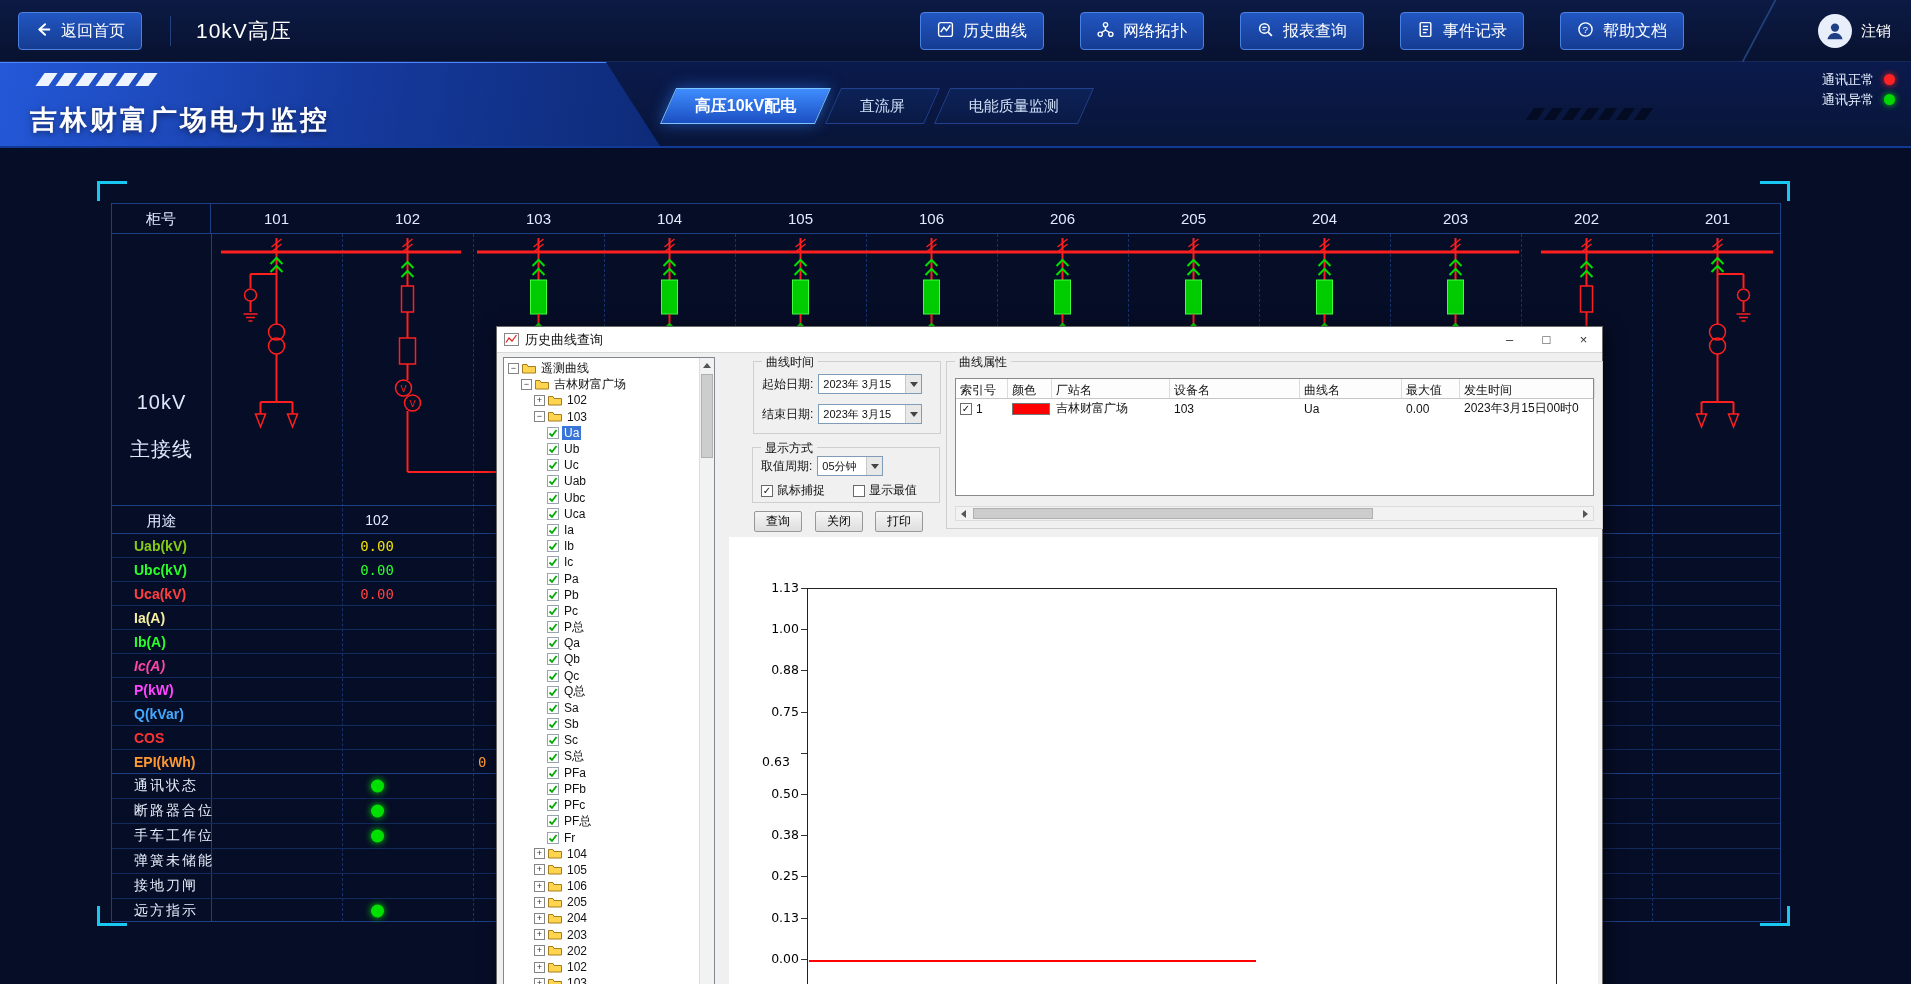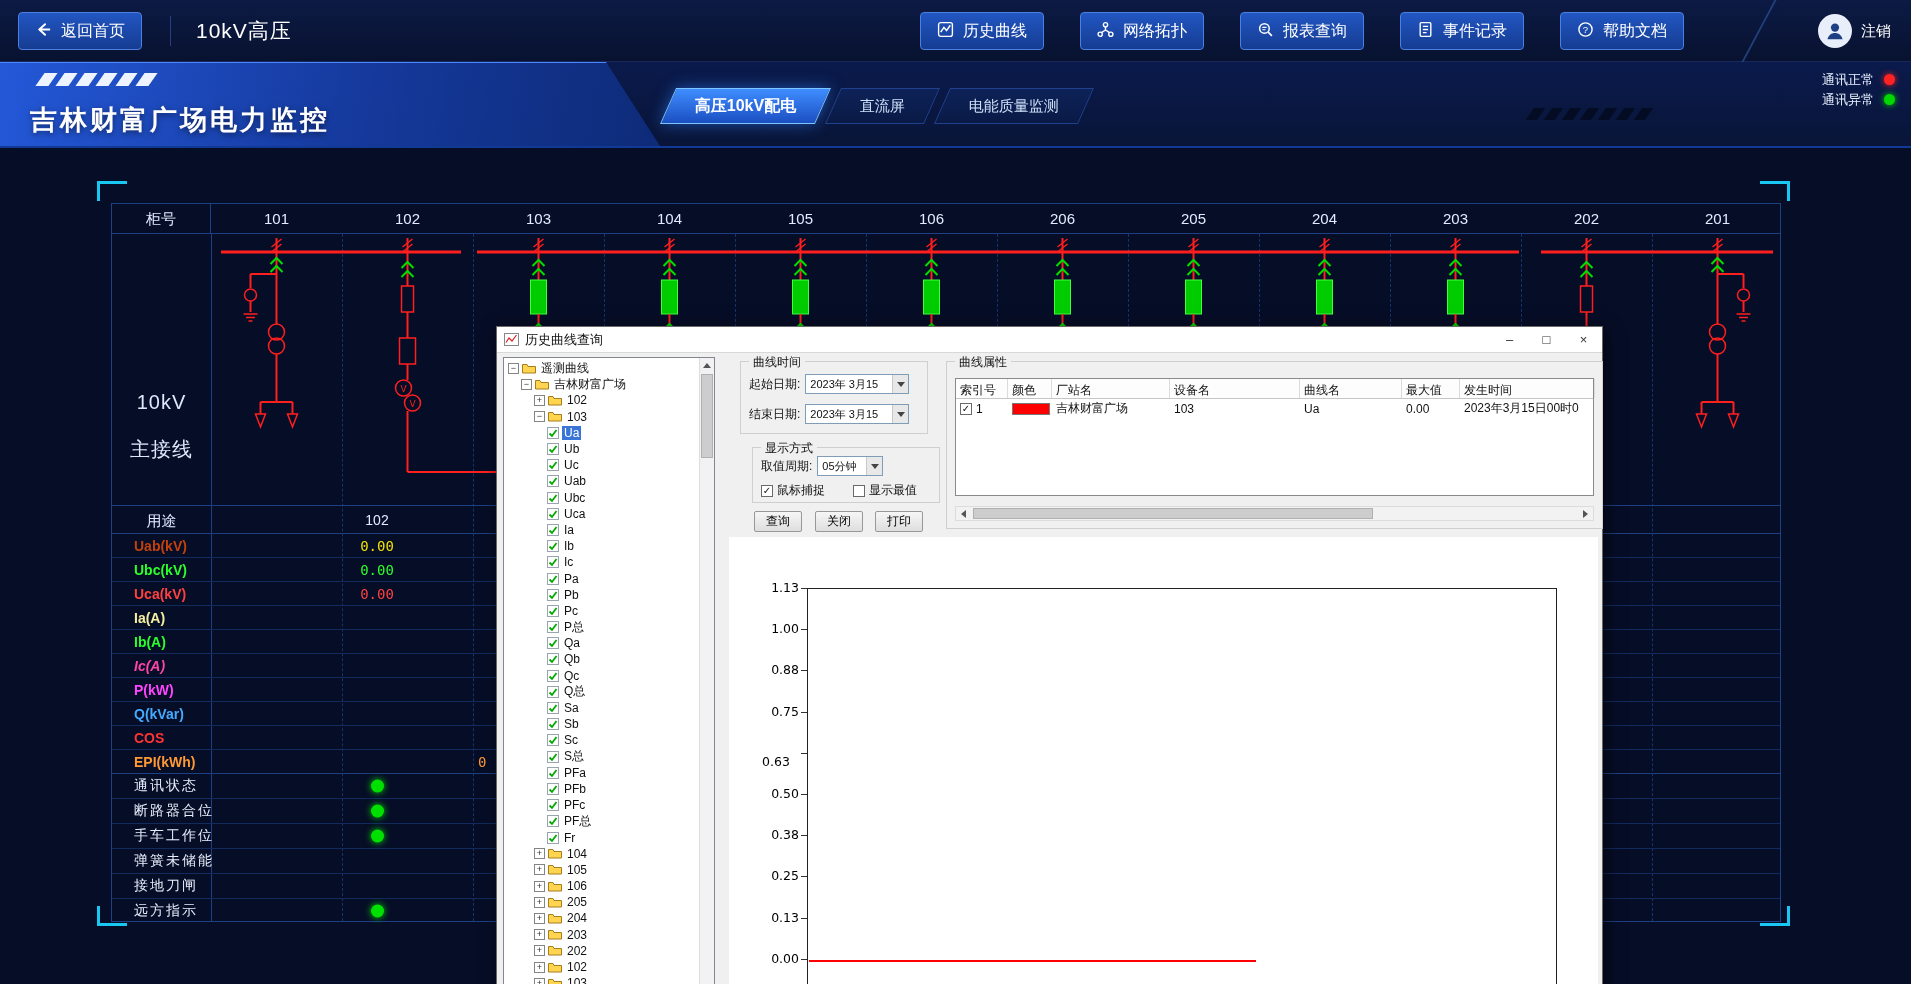--- a/index.html
+++ b/index.html
@@ -492,21 +492,21 @@
         </svg>
       <div class="side-label" style="top:187px">10kV</div>
       <div class="side-label" style="top:232px">主接线</div>
 
       <div class="purpose-row">
         <div class="purpose-label">用途</div>
         <div class="cell1">102</div>
       </div>
       <div class="meter-rows" id="meter-rows">
           <div class="m-row">
-            <span class="m-label" style="color: #c2410c;">Uab(kV)</span>
+            <span class="m-label" style="color: #84cc16;">Uab(kV)</span>
             <span class="m-val" style="color: rgb(240, 224, 0);">0.00</span>
           </div>
           <div class="m-row">
             <span class="m-label" style="color: rgb(42, 255, 42);">Ubc(kV)</span>
             <span class="m-val" style="color: rgb(42, 255, 42);">0.00</span>
           </div>
           <div class="m-row">
             <span class="m-label" style="color: rgb(255, 64, 64);">Uca(kV)</span>
             <span class="m-val" style="color: rgb(255, 64, 64);">0.00</span>
           </div>
@@ -940,21 +940,21 @@
         </div>
       <div class="tree-scroll">
         <span class="sb-btn sb-up">
             <i class="tri-up"></i>
           </span>
         <span class="sb-thumb"></span>
 
       </div>
     </div>
 
-    <div class="groupbox" style="left:243px;top:34px;width:188px;height:73px">
+    <div class="groupbox" style="left:256px;top:34px;width:188px;height:73px">
       <span class="gb-title">曲线时间</span>
       <div class="fld-row" style="left:8px;top:12px">
         <span class="f-lbl">起始日期:</span>
         <div class="combo" style="width:104px">
           <span class="c-val">2023年 3月15</span>
           <span class="c-arr">
               <i></i>
             </span>
         </div>
       </div>

